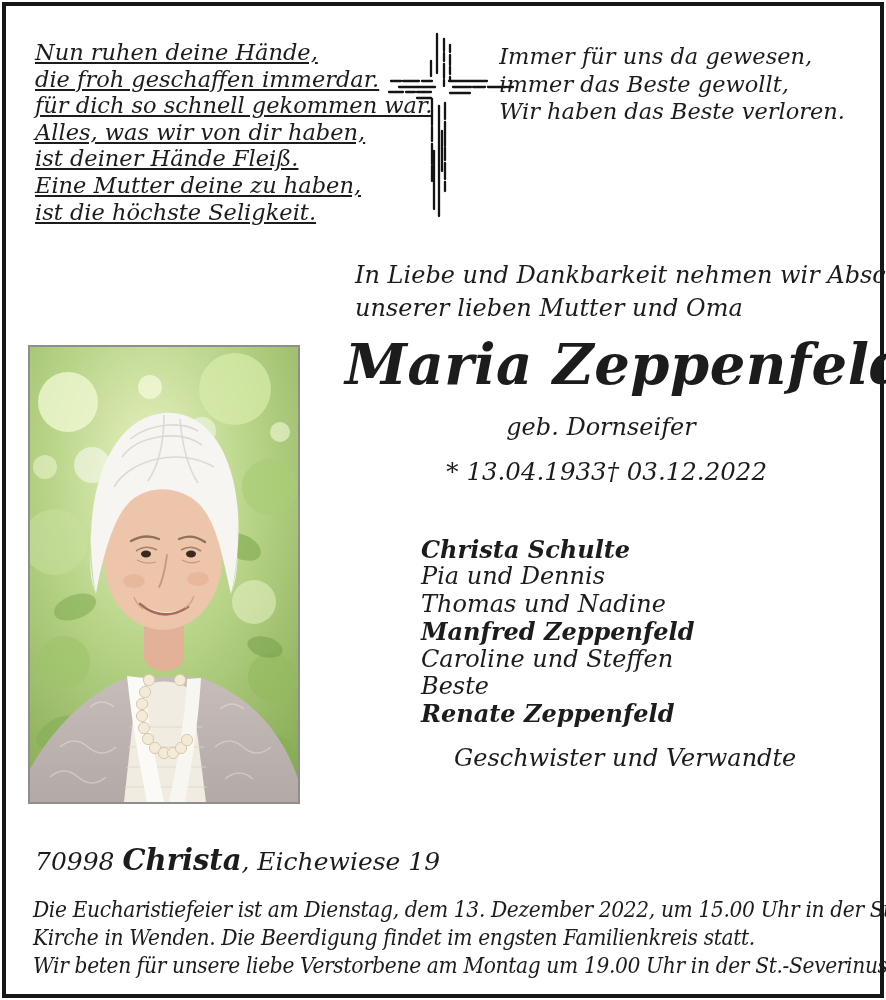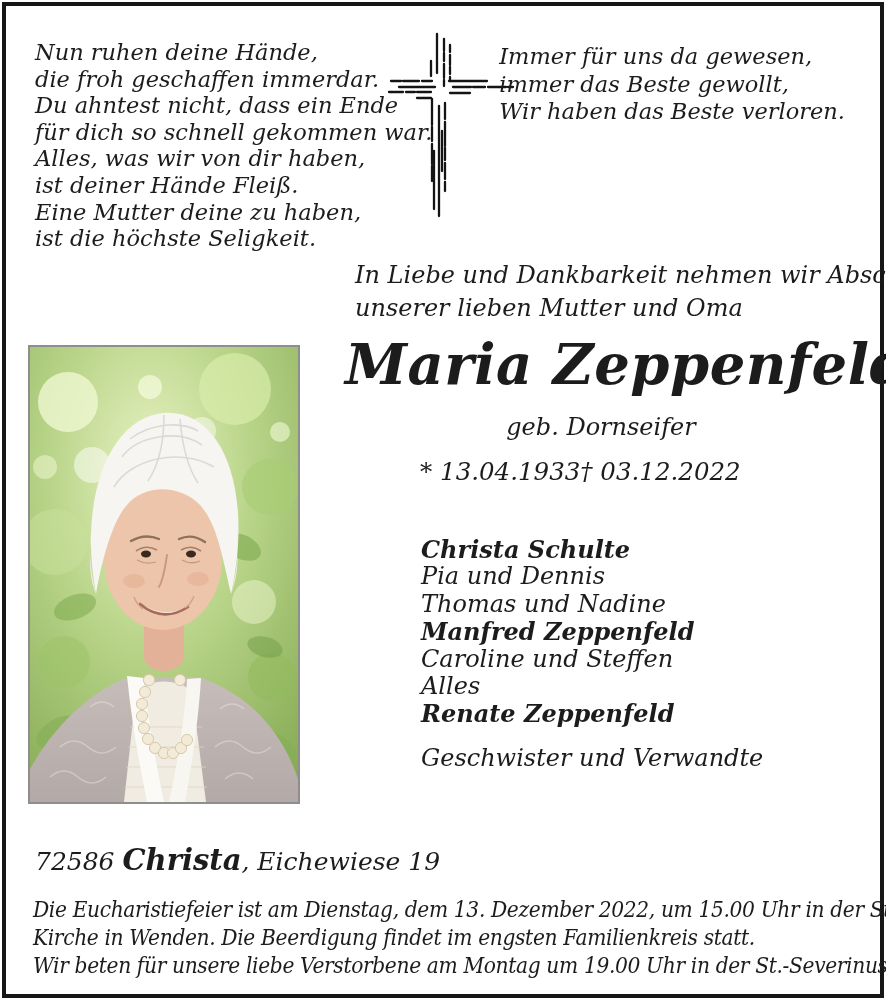--- a/index.html
+++ b/index.html
@@ -19,20 +19,21 @@
     border: 4px solid #161616;
     pointer-events: none;
   }
   
   .poem {
     position: absolute;
     left: 35px; top: 39px;
     font-size: 22.5px;
     line-height: 26.6px;
     white-space: nowrap;
+    text-decoration: underline;
   }
   .quote {
     position: absolute;
     right: 41px; top: 43px;
     font-size: 22.5px;
     line-height: 27.6px;
     text-align: left;
     white-space: nowrap;
   }
   .cross-wrap {
@@ -64,42 +65,42 @@
     width: 512px;
     text-align: center;
     font-size: 24px;
   }
   .dates {
     position: absolute;
     left: 420px; top: 457px;
     width: 347px;
     font-size: 24.5px;
     display: flex;
-    justify-content: flex-start;
+    justify-content: flex-end;
   }
   
   .photo {
     position: absolute;
     left: 28px; top: 345px;
     width: 268px; height: 455px;
     border: 2px solid #8e8e8e;
     background: #b9d48c;
   }
   .photo svg { display: block; }
   
   .mourners {
     position: absolute;
     left: 421px; top: 536px;
     font-size: 24px;
     line-height: 27.4px;
     white-space: nowrap;
   }
   .group-head { font-weight: bold; }
   .gap-top { margin-top: 0; }
-  .closing { margin-top: 17px; }
+  .closing { margin-top: 17px; margin-left: 33px; }
   
   .address {
     position: absolute;
     left: 35px; top: 843px;
     font-size: 25px;
     white-space: nowrap;
   }
   .address .city { font-weight: bold; font-size: 29px; }
   
   .funeral {
@@ -117,21 +118,20 @@
 </style>
 </head>
 <body>
 
 <div class="sheet">
   <div class="frame"></div>
 
   <div class="poem">
     <div>Nun ruhen deine Hände,</div>
     <div>die froh geschaffen immerdar.</div>
-    <div>Du ahntest nicht, dass ein Ende</div>
     <div>für dich so schnell gekommen war.</div>
     <div>Alles, was wir von dir haben,</div>
     <div>ist deiner Hände Fleiß.</div>
     <div>Eine Mutter deine zu haben,</div>
     <div>ist die höchste Seligkeit.</div>
   </div>
 
   <div class="cross-wrap">
     <svg width="132" height="190" viewBox="0 0 132 190" fill="none" xmlns="http://www.w3.org/2000/svg">
       <g stroke="#141414" stroke-width="2.3" stroke-linecap="round">
@@ -290,27 +290,27 @@
       </g>
     </svg>
   </div>
 
   <div class="mourners">
     <div class="group-head">Christa Schulte</div>
     <div>Pia und Dennis</div>
     <div>Thomas und Nadine</div>
     <div class="group-head gap-top">Manfred Zeppenfeld</div>
     <div>Caroline und Steffen</div>
-    <div>Alles</div>
+    <div>Beste</div>
     <div class="group-head gap-top">Renate Zeppenfeld</div>
     <div class="closing">Geschwister und Verwandte</div>
   </div>
 
   <div class="address">
-    <span>72586 </span><span class="city">Christa</span><span>, Eichewiese 19</span>
+    <span>70998 </span><span class="city">Christa</span><span>, Eichewiese 19</span>
   </div>
 
   <div class="funeral">
     <div class="fline">Die Eucharistiefeier ist am Dienstag, dem 13. Dezember 2022, um 15.00 Uhr in der St.-Severinus-</div>
     <div class="fline">Kirche in Wenden. Die Beerdigung findet im engsten Familienkreis statt.</div>
     <div class="fline">Wir beten für unsere liebe Verstorbene am Montag um 19.00 Uhr in der St.-Severinus-Kirche.</div>
   </div>
 </div>
 
 </body></html>

